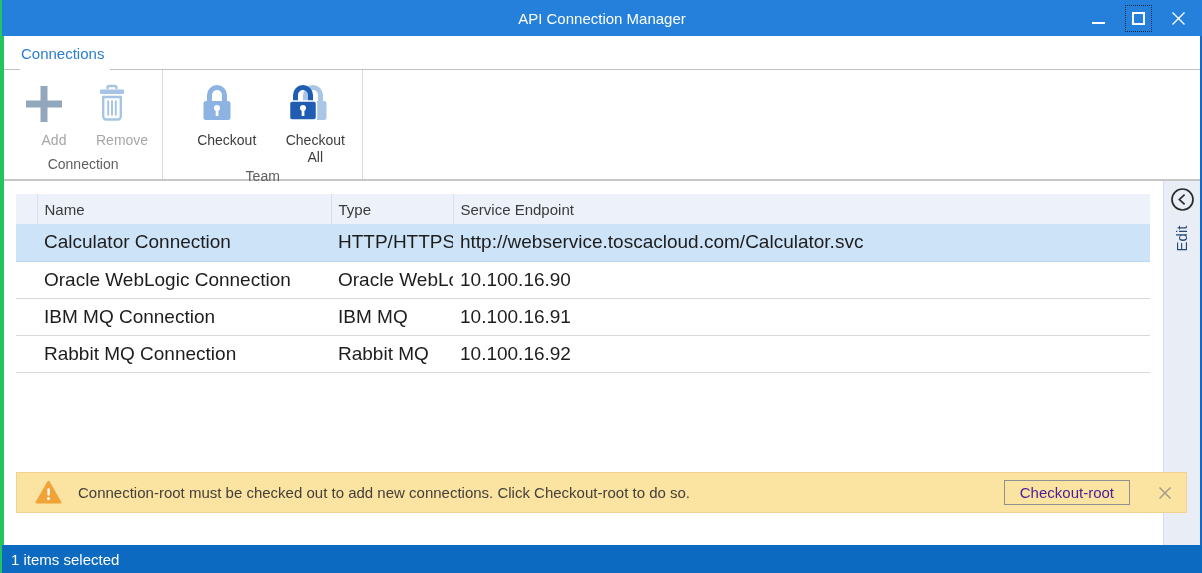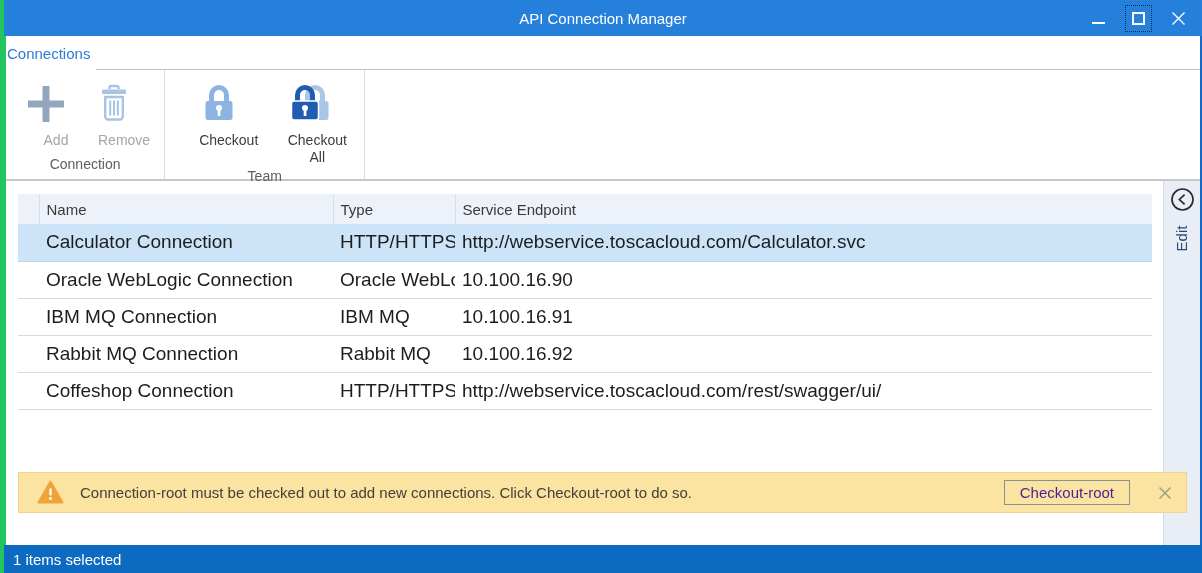--- a/index.html
+++ b/index.html
@@ -1,35 +1,35 @@
 <!DOCTYPE html>
 <html><head>
 <meta charset="utf-8">
 <style>
   * { margin:0; padding:0; box-sizing:border-box; }
   html,body { width:1202px; height:573px; overflow:hidden;
     font-family:"Liberation Sans","DejaVu Sans",sans-serif; background:#fff; }
   .window { width:1202px; height:573px; display:flex; flex-direction:column;
-    border-left:6px solid #22c55e; border-right:2px solid #1569c8; background:#fff; }
+    border-left:4px solid #22c55e; border-right:2px solid #1569c8; background:#fff; }
 
   
   .titlebar { height:36px; background:#2480da; position:relative; flex:0 0 auto;
     display:flex; align-items:center; justify-content:center; margin:0 -2px; }
   .titlebar .title { color:#fff; font-size:15px; }
   .win-controls { position:absolute; right:4px; top:0; height:36px; display:flex; align-items:stretch; }
   .win-btn { width:40px; display:flex; align-items:center; justify-content:center; cursor:default; }
   .min-glyph { width:13px; height:2px; background:#fff; margin-top:10px; }
   .max-focus { width:27px; height:27px; border:1px dotted rgba(10,25,45,.85);
     display:flex; align-items:center; justify-content:center; }
   .max-glyph { width:13px; height:13px; border:2px solid #fff; }
 
   
   .tabbar { height:34px; position:relative; background:#fff; flex:0 0 auto; }
   .tabbar::before { content:""; position:absolute; left:0; right:0; bottom:0; height:1px; background:#c2c2c2; }
-  .tab { position:absolute; left:0; top:0; height:34px; background:#fff; padding:0 6px 0 1px;
+  .tab { position:absolute; left:16px; top:0; height:34px; background:#fff; padding:0 6px 0 1px;
     display:flex; align-items:center; font-size:15px; color:#2b7cd3; z-index:1; }
 
   
   .ribbon { height:111px; background:#fff; border-bottom:2px solid #c6c6c6;
     display:flex; align-items:stretch; flex:0 0 auto; }
   .ribbon-group { display:flex; flex-direction:column; border-right:1px solid #dadada; padding-top:4px; }
   .group-buttons { flex:1; display:flex; justify-content:center; align-items:flex-start; gap:6px; padding:2px 14px 0; }
   .group-label { text-align:center; font-size:14px; color:#5f5f5f; padding:2px 0 7px; }
   .ribbon-btn { display:flex; flex-direction:column; align-items:center; min-width:52px; cursor:default; }
   .ribbon-btn .iconbox { height:56px; display:flex; align-items:center; justify-content:center; }
@@ -192,26 +192,20 @@
         <td>IBM MQ Connection</td>
         <td>IBM MQ</td>
         <td>10.100.16.91</td>
       </tr>
           <tr>
         <td></td>
         <td>Rabbit MQ Connection</td>
         <td>Rabbit MQ</td>
         <td>10.100.16.92</td>
       </tr>
-          <tr>
-        <td></td>
-        <td>Coffeshop Connection</td>
-        <td>HTTP/HTTPS</td>
-        <td>http://webservice.toscacloud.com/rest/swagger/ui/</td>
-      </tr>
         </tbody>
     </table>
 
     <div class="side-strip">
       <span class="collapse-btn">
         <svg width="25" height="25" viewBox="0 0 25 25">
           <circle cx="12.5" cy="12.5" r="10.5" stroke="#2b2b2b" stroke-width="1.7" fill="none"></circle>
           <polyline points="14.6,7.7 9.4,12.5 14.6,17.3" stroke="#2b2b2b" stroke-width="1.7" fill="none"></polyline>
         </svg>
       </span>

